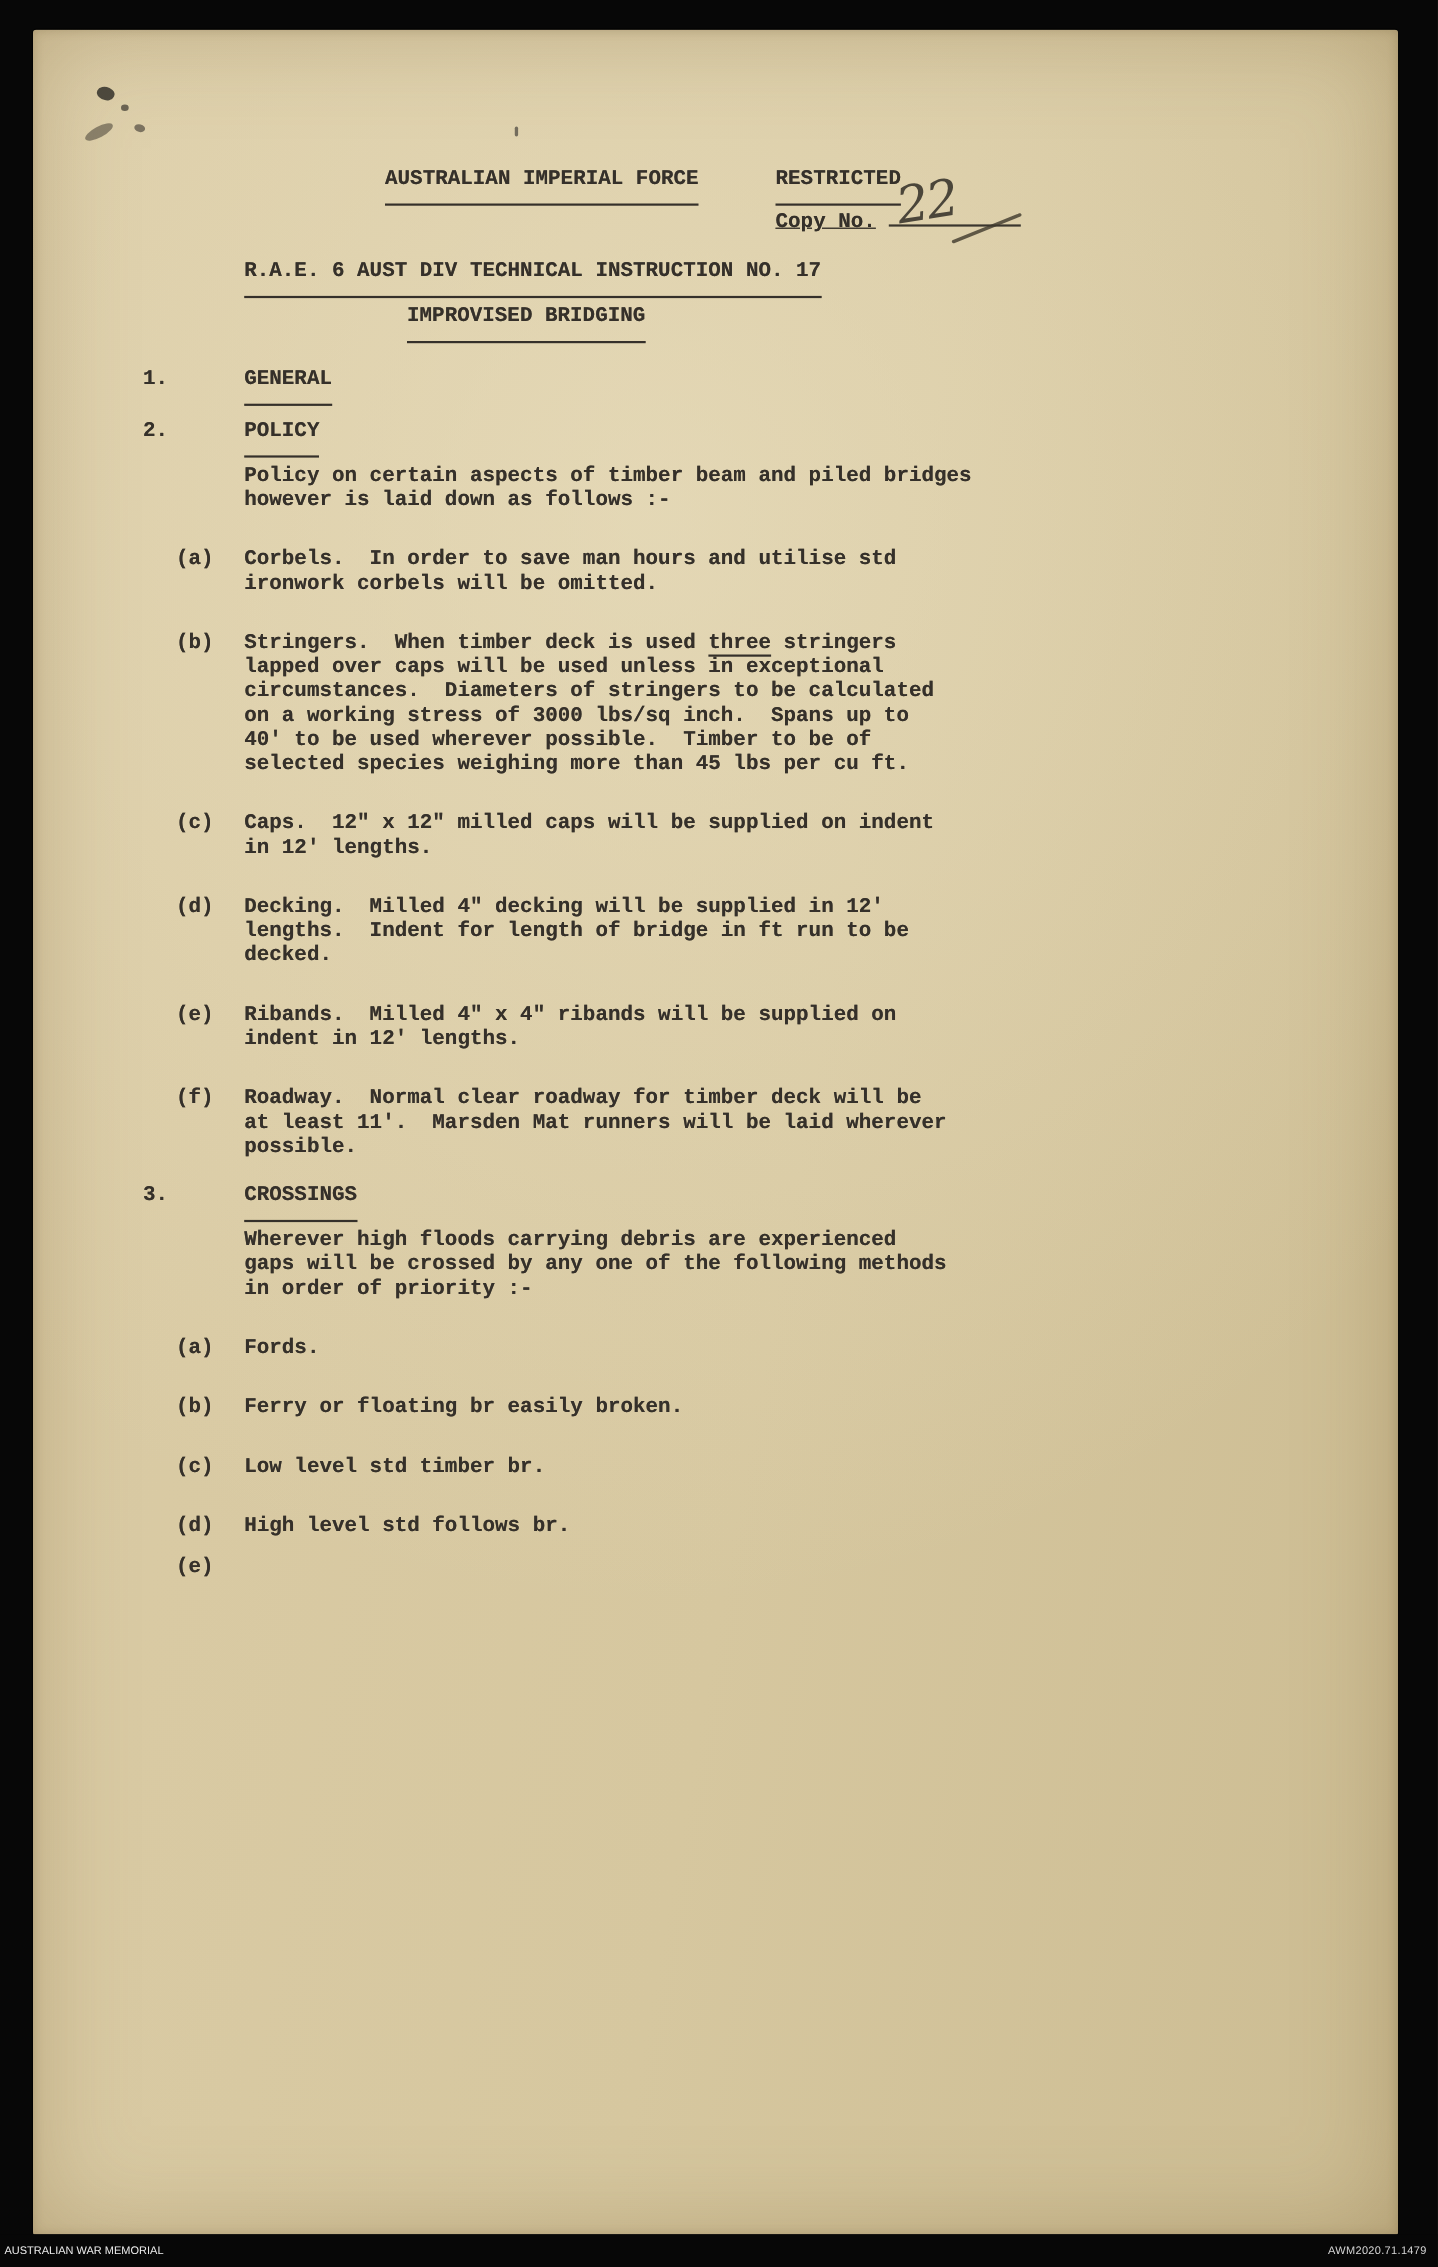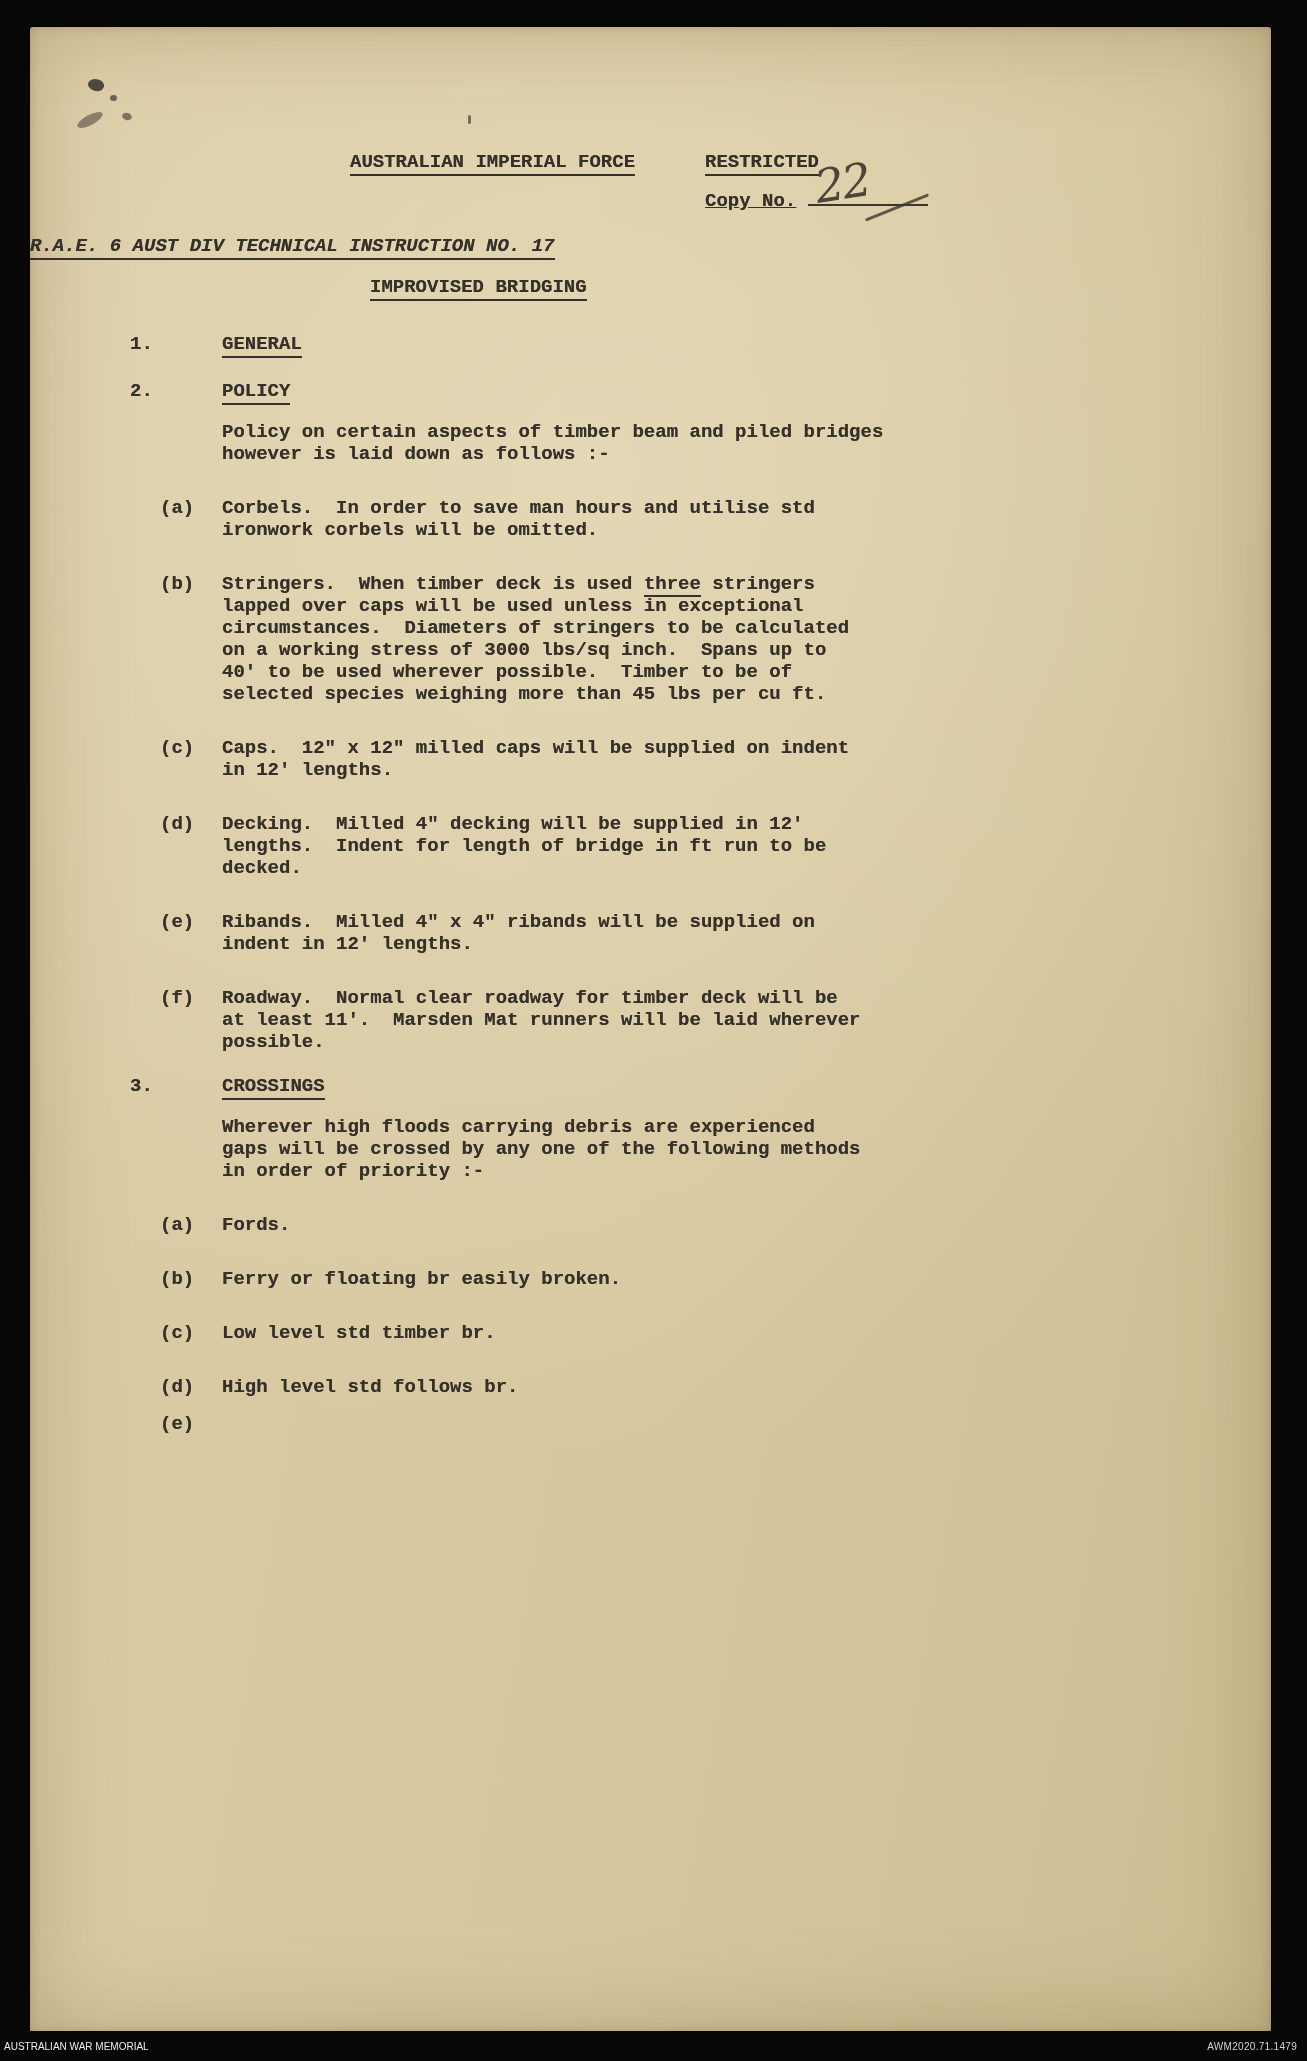--- a/index.html
+++ b/index.html
@@ -20,21 +20,21 @@
     box-shadow: inset 0 0 90px rgba(125,100,55,0.35), inset 0 0 10px rgba(100,80,45,0.3), 0 0 0 1px rgba(0,0,0,0.65);
   }
 
   .content {
     position:relative; height:100%;
     padding:124px 40px 60px 0;
     color:#35302a; font-size:19px; line-height:22px; font-weight:700;
     text-shadow:0 0 0.6px rgba(53,48,40,0.7);
   }
 
-  .u { border-bottom:2px solid currentColor; padding-bottom:1px; }
+  .u { border-bottom:2px solid currentColor; padding-bottom:12px; }
   .u-word { border-bottom:2px solid currentColor; }
 
   .header-row { position:relative; height:25px; }
   .org { position:absolute; left:320px; top:0; }
   .classification { position:absolute; left:675px; top:0; }
 
   .date-row { margin-left:675px; margin-top:22px; height:22px; }
 
   .copy-row { margin-left:675px; margin-top:14px; position:relative; height:25px;text-decoration:underline; }
   .copy-blank { display:inline-block; width:120px; height:15px; border-bottom:2px solid #3a362e; margin-left:12px; }
@@ -42,21 +42,21 @@
     position:absolute; left:110px; top:-30px;
     font-family:"DejaVu Serif", serif; font-style:italic; font-weight:400;
     font-size:46px; line-height:46px; color:#4b463a;
     transform:rotate(-9deg); letter-spacing:-2px; text-shadow:none;
   }
   .pen-stroke {
     position:absolute; left:158px; top:16px; width:68px; height:3px;
     background:rgba(62,56,44,0.8); border-radius:2px; transform:rotate(-22deg);
   }
 
-  .title1-row { margin-top:20px; height:25px;font-style:italic; }
+  .title1-row { margin-left:192px; margin-top:20px; height:25px; }
   .title2-row { margin-left:340px; margin-top:16px; height:25px; }
 
   .sec-head { position:relative; margin-top:22px; height:25px; }
   .sec-head.first { margin-top:32px; }
   .sec-num { position:absolute; left:100px; top:0; }
   .sec-heading { position:absolute; left:192px; top:0; }
 
   .sec-body { margin-left:192px; margin-top:16px; white-space:pre-wrap; }
 
   .item { position:relative; margin-top:15px; }

